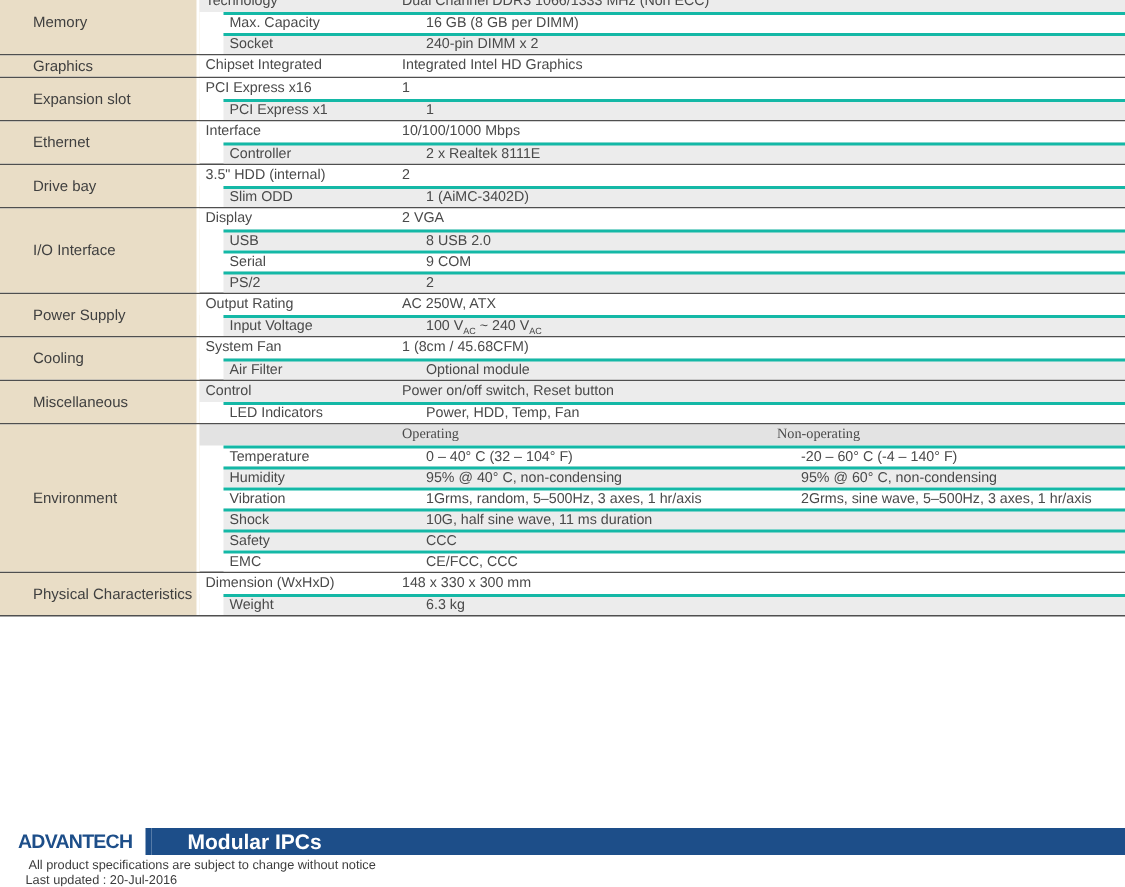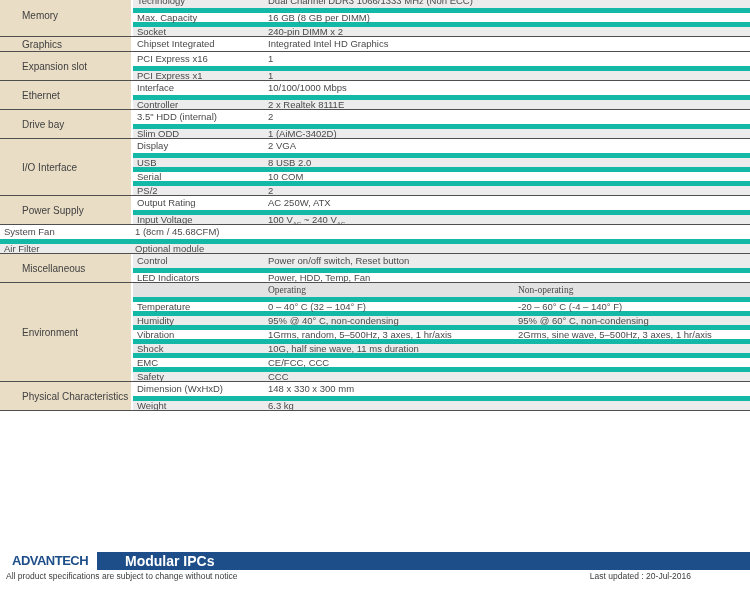--- a/index.html
+++ b/index.html
@@ -7,38 +7,38 @@
         font-family:"Liberation Sans","DejaVu Sans",sans-serif;color:#4a4a4a;}
   
   #table-clip{position:absolute;left:0;top:0;width:750px;height:413px;overflow:hidden;}
   #spec-table{position:relative;margin-top:-7px;border-bottom:1px solid #4f4f4f;}
   .group{display:flex;border-top:1px solid #4f4f4f;}
   .cat{width:133px;box-sizing:border-box;background:#e9ddc6;border-right:2px solid #ffffff;
        display:flex;align-items:center;padding-left:22px;font-size:10px;color:#3f3f3f;}
   .rows{flex:1;min-width:0;}
   .row{display:flex;height:14px;box-sizing:border-box;align-items:center;
        font-size:9.5px;line-height:14px;white-space:nowrap;}
-  .row + .row{border-top:5px solid #14b8a6;}
+  .row + .row{border-top:2px solid #14b8a6;margin-left:16px;}
   .row.w{background:#ffffff;}
   .row.g{background:#ececec;}
   .row.h{background:#e3e3e3;font-family:Liberation Serif, serif;}
   .cell-attr{width:135px;box-sizing:border-box;padding-left:4px;overflow:hidden;}
   .cell-val{width:250px;box-sizing:border-box;overflow:hidden;}
   .cell-val2{flex:1;box-sizing:border-box;overflow:hidden;}
   sub{font-size:6px;line-height:1;}
   
   #footer-bar{position:absolute;left:0;top:552px;width:750px;height:18px;background:#1d4e89;}
   #logo-box{position:absolute;left:0;top:0;width:97px;height:18px;background:#ffffff;
             border-right:4px solid #1d4e89;box-sizing:content-box;display:flex;align-items:flex-end;}
   #logo-text{padding-left:12px;font-size:13px;font-weight:bold;letter-spacing:-0.5px;
              color:#1d4e89;line-height:18px;}
   #series-label{position:absolute;left:125px;top:0;height:18px;line-height:18px;
                 color:#ffffff;font-size:14px;font-weight:bold;}
-  #footer-note{position:absolute;left:4px;top:571px;width:690px;height:12px;font-size:8.5px;
-               color:#3c3c3c;display:flex;justify-content:space-between;}
+  #footer-note{position:absolute;left:17px;top:571px;width:690px;height:12px;font-size:8.5px;
+               color:#3c3c3c;display:flex;justify-content:space-between;flex-direction:column;}
   #disclaimer{padding-left:2px;}
   #last-updated{padding-right:3px;}
 </style>
 </head>
 <body>
 
 <div id="page">
 
   <div id="table-clip">
     <div id="spec-table">
@@ -125,21 +125,21 @@
               <div class="cell-val">2 VGA</div>
               <div class="cell-val2"></div>
             </div>
             <div class="row g">
               <div class="cell-attr">USB</div>
               <div class="cell-val">8 USB 2.0</div>
               <div class="cell-val2"></div>
             </div>
             <div class="row w">
               <div class="cell-attr">Serial</div>
-              <div class="cell-val">10 COM</div>
+              <div class="cell-val">9 COM</div>
               <div class="cell-val2"></div>
             </div>
             <div class="row g">
               <div class="cell-attr">PS/2</div>
               <div class="cell-val">2</div>
               <div class="cell-val2"></div>
             </div>
           </div>
         </div>
         <div class="group">
@@ -151,20 +151,21 @@
               <div class="cell-val2"></div>
             </div>
             <div class="row g">
               <div class="cell-attr">Input Voltage</div>
               <div class="cell-val">100 V<sub>AC</sub> ~ 240 V<sub>AC</sub></div>
               <div class="cell-val2"></div>
             </div>
           </div>
         </div>
         <div class="group">
+          <div class="cat">Cooling</div>
           <div class="rows">
             <div class="row w">
               <div class="cell-attr">System Fan</div>
               <div class="cell-val">1 (8cm / 45.68CFM)</div>
               <div class="cell-val2"></div>
             </div>
             <div class="row g">
               <div class="cell-attr">Air Filter</div>
               <div class="cell-val">Optional module</div>
               <div class="cell-val2"></div>
@@ -207,28 +208,28 @@
             <div class="row w">
               <div class="cell-attr">Vibration</div>
               <div class="cell-val">1Grms, random, 5–500Hz, 3 axes, 1 hr/axis</div>
               <div class="cell-val2">2Grms, sine wave, 5–500Hz, 3 axes, 1 hr/axis</div>
             </div>
             <div class="row g">
               <div class="cell-attr">Shock</div>
               <div class="cell-val">10G, half sine wave, 11 ms duration</div>
               <div class="cell-val2"></div>
             </div>
+            <div class="row g">
+              <div class="cell-attr">Safety</div>
+              <div class="cell-val">CCC</div>
+              <div class="cell-val2"></div>
+            </div>
             <div class="row w">
               <div class="cell-attr">EMC</div>
               <div class="cell-val">CE/FCC, CCC</div>
-              <div class="cell-val2"></div>
-            </div>
-            <div class="row g">
-              <div class="cell-attr">Safety</div>
-              <div class="cell-val">CCC</div>
               <div class="cell-val2"></div>
             </div>
           </div>
         </div>
         <div class="group">
           <div class="cat">Physical Characteristics</div>
           <div class="rows">
             <div class="row w">
               <div class="cell-attr">Dimension (WxHxD)</div>
               <div class="cell-val">148 x 330 x 300 mm</div>

